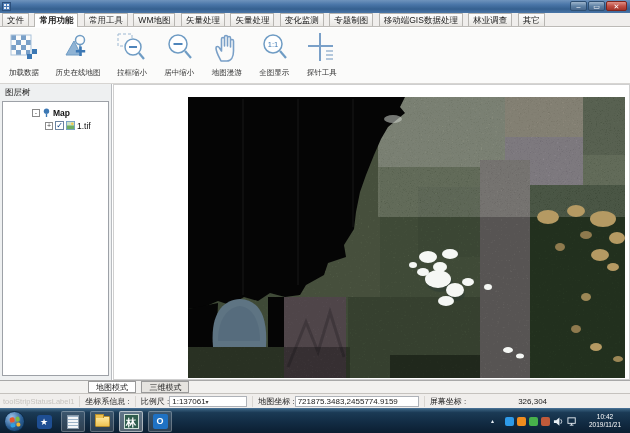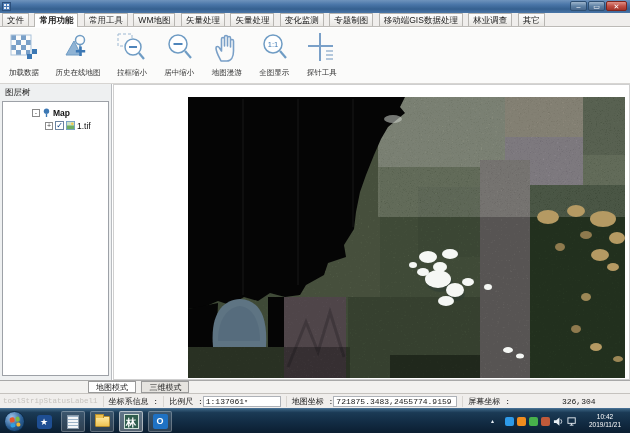--- a/index.html
+++ b/index.html
@@ -57,21 +57,21 @@
 
   
   .modebar { position:absolute; left:0; top:380px; width:630px; height:13px; background:#f2f1ef;
     border-top:1px solid #a8a8a8; padding-left:88px; }
   .mtab { display:inline-block; font-size:8px; height:12px; line-height:11px; padding:0 7px;
     border:1px solid #9a9a9a; background:#e6e4e0; color:#222; margin-right:1px; vertical-align:top; }
   .mtab.selected { background:#fff; }
 
   
   .statusbar { position:absolute; left:0; top:393px; width:630px; height:15px; background:#f0eeec;
-    border-top:1px solid #c5c2be; display:flex; align-items:center; font-size:8px; color:#222;font-family:Liberation Mono, monospace; }
+    border-top:1px solid #c5c2be; display:flex; align-items:center; font-size:8px; color:#222; }
   .faint { color:#c6c3bf; font-size:7.5px; margin-left:3px; }
   .sep { border-left:1px solid #d8d5d1; height:11px; margin:0 5px; }
   .slabel { white-space:nowrap; }
   .combo { width:78px; height:11px; background:#fff; border:1px solid #aeb2b8; font-size:8px;
     padding:0 2px; line-height:10px; display:flex; justify-content:flex-start; }
   .combo .arrow { color:#444; font-size:6px; line-height:10px; }
   .textbox { width:124px; height:11px; background:#fff; border:1px solid #aeb2b8; font-size:8px;
     padding:0 2px; line-height:10px; white-space:nowrap; overflow:hidden; }
   .scrval { margin-left:52px; }
 

